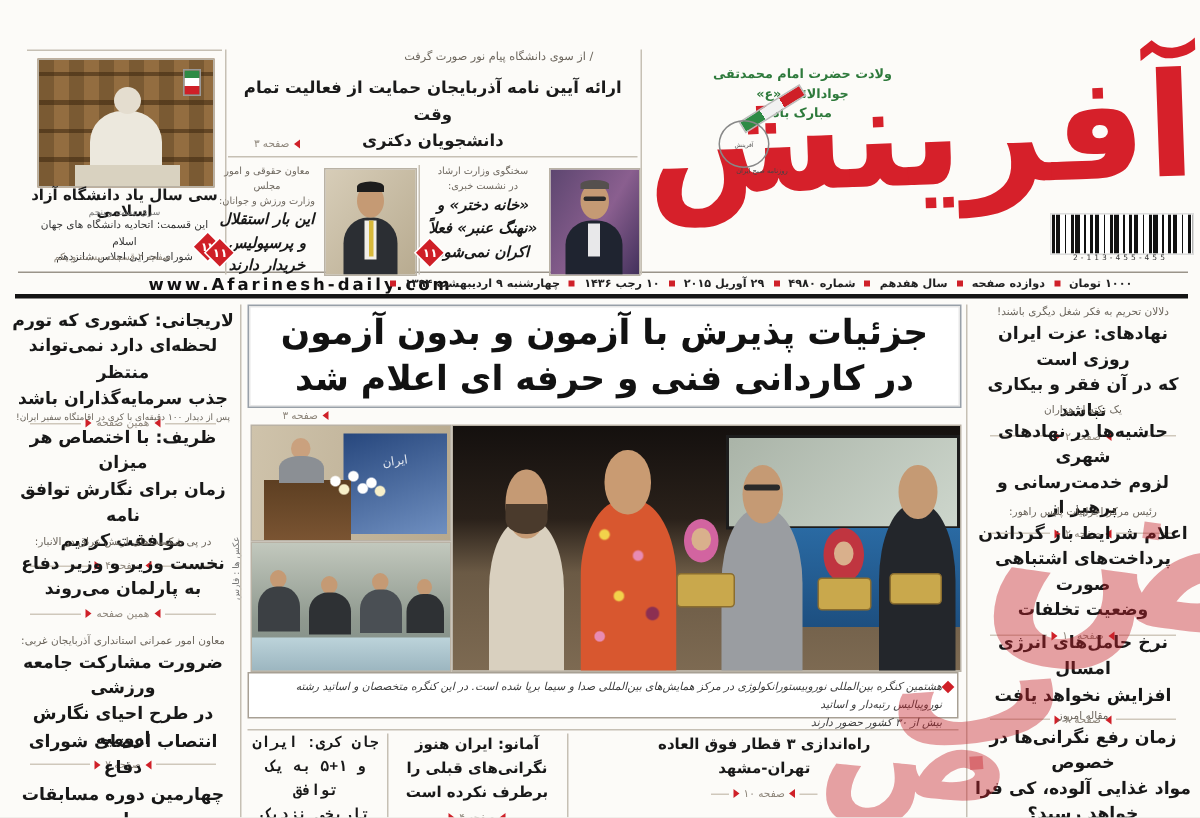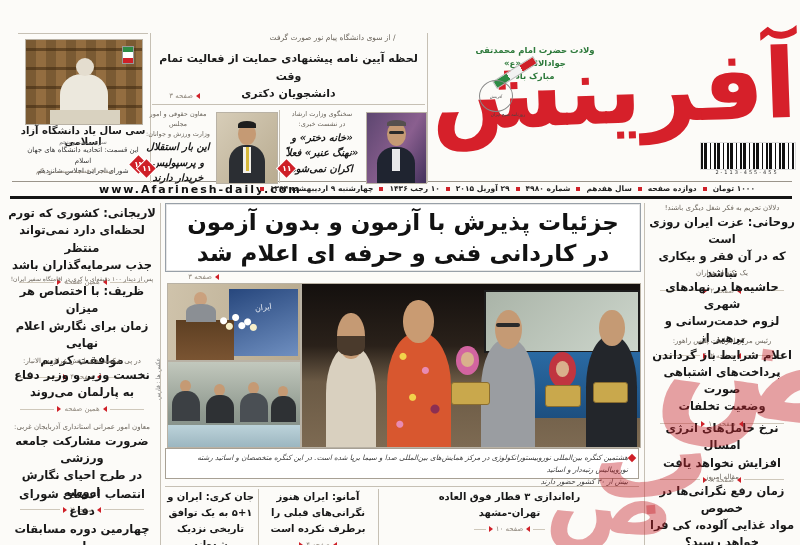--- a/index.html
+++ b/index.html
@@ -124,21 +124,21 @@
   </div>
   <div class="abs rtl ctr" style="left:20px;top:167px;width:110px;font-size:6.5px;color:#8d857a;">صفحه ۲ قسمت بیست و یکم</div>
   <div class="diamond" style="left:132px;top:158px;">
       <span>۱۲</span>
     </div>
 
   <div class="vline" style="left:150px;top:33px;height:150px;"></div>
 
   <div class="abs rtl ctr kick" style="left:152px;top:32px;width:273px;font-size:7.5px;padding-left:44px;">/ از سوی دانشگاه پیام نور صورت گرفت</div>
   <div class="abs rtl ctr" style="left:152px;top:50px;width:273px;font-size:11px;font-weight:bold;line-height:1.6;">
-    <div>لحظه آیین نامه پیشنهادی حمایت از فعالیت تمام وقت</div>
+    <div>ارائه آیین نامه آذربایجان حمایت از فعالیت تمام وقت</div>
     <div>دانشجویان دکتری</div>
   </div>
   <div class="abs" style="left:152px;top:88px;width:60px;">
     <div class="pref">
       <span class="tri r"></span>
       <span>صفحه ۳</span>
     </div>
   </div>
   <div class="hline" style="left:152px;top:104px;width:273px;"></div>
 
@@ -281,32 +281,32 @@
     <div class="chl">آمانو: ایران هنوز نگرانی‌های قبلی را</div>
     <div class="chl">برطرف نکرده است</div>
     <div class="pref" style="width:60px;margin:4px auto 0;">
       <span class="ln"></span>
         <span class="tri r"></span>
         <span>صفحه ۴</span>
         <span class="tri l"></span>
         <span class="ln"></span>
     </div>
   </div>
-  <div class="bbox" style="left:165px;width:91px;">
+  <div class="bbox" style="left:165px;width:91px;font-family:Liberation Mono, monospace;">
     <div class="chl">جان کری: ایران و ۱+۵ به یک توافق</div>
     <div class="chl">تاریخی نزدیک شده‌اند</div>
 
   </div>
 
   <div class="vline" style="left:160px;top:203px;height:342px;"></div>
   <div class="vline" style="left:644px;top:203px;height:342px;"></div>
 
   <div class="colitem" style="left:648px;top:203px;">
     <div class="kick">دلالان تحریم به فکر شغل دیگری باشند!</div>
-    <div class="chl">روحانی: عزت ایران روزی است</div>
+    <div class="chl">نهادهای: عزت ایران روزی است</div>
     <div class="chl">که در آن فقر و بیکاری نباشد</div>
     <div class="pref">
         <span class="ln"></span>
         <span class="tri r"></span>
         <span>صفحه ۲</span>
         <span class="tri l"></span>
         <span class="ln"></span>
       </div>
   </div>
   <div class="colitem" style="left:648px;top:268px;">
@@ -360,21 +360,21 @@
         <span class="ln"></span>
         <span class="tri r"></span>
         <span>همین صفحه</span>
         <span class="tri l"></span>
         <span class="ln"></span>
       </div>
   </div>
   <div class="colitem" style="left:8px;top:274px;">
     <div class="kick" style="font-size:6px;">پس از دیدار ۱۰۰ دقیقه‌ای با کری در اقامتگاه سفیر ایران!</div>
     <div class="chl">ظریف: با اختصاص هر میزان</div>
-    <div class="chl">زمان برای نگارش اعلام نهایی</div>
+    <div class="chl">زمان برای نگارش توافق نامه</div>
     <div class="chl">موافقت کردیم</div>
     <div class="pref">
         <span class="ln"></span>
         <span class="tri r"></span>
         <span>صفحه ۴</span>
         <span class="tri l"></span>
         <span class="ln"></span>
       </div>
   </div>
   <div class="colitem" style="left:8px;top:356px;">

